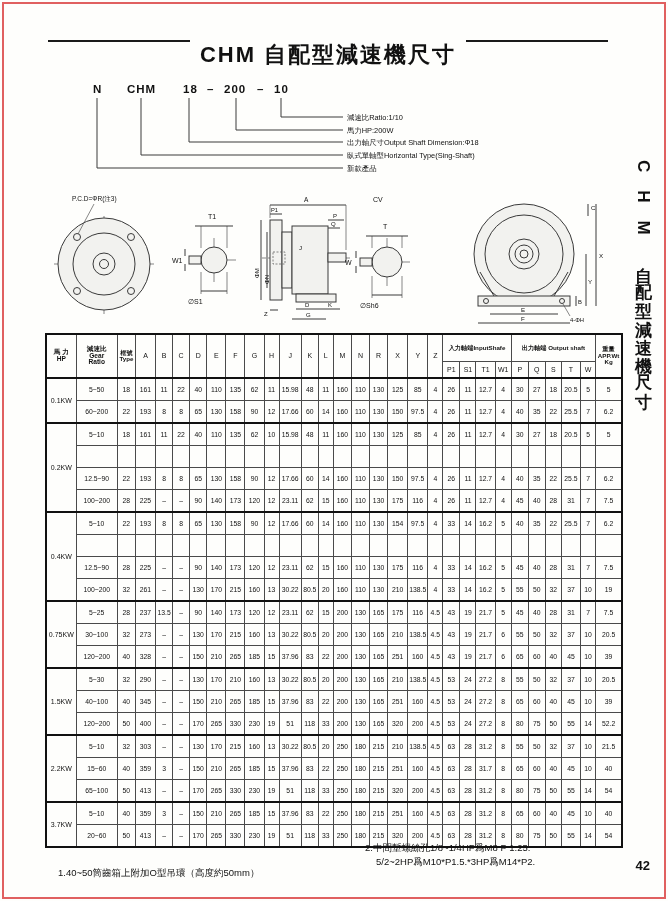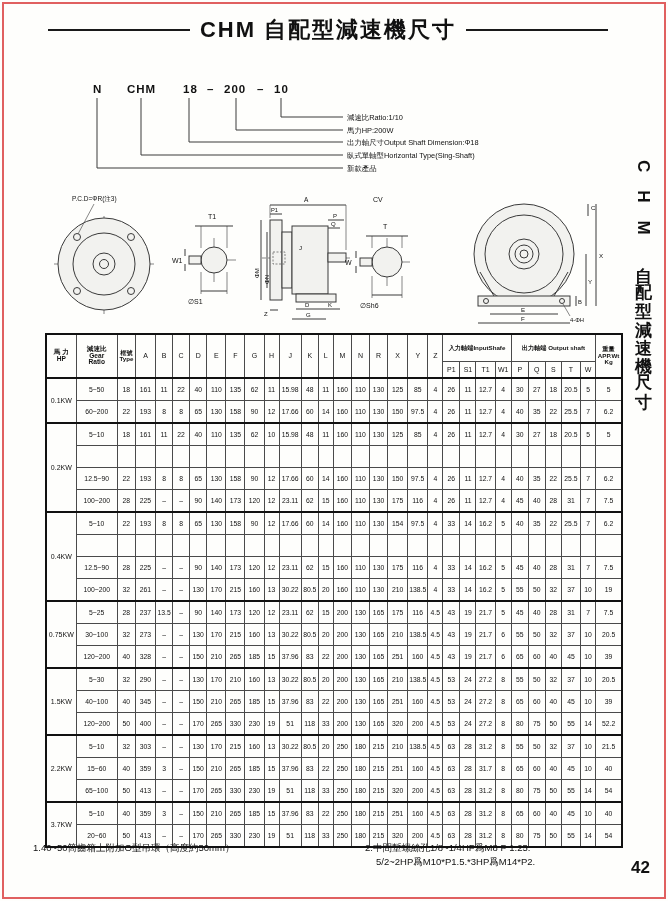--- a/index.html
+++ b/index.html
@@ -1,21 +1,21 @@
 <!DOCTYPE html>
 <html><head>
 <meta charset="utf-8">
 <style>
   html,body{margin:0;padding:0;background:#888;}
   .page{position:relative;width:668px;height:901px;background:#fefefc;overflow:hidden;
         font-family:"Liberation Sans","DejaVu Sans",sans-serif;color:#111;}
   .red-border{position:absolute;inset:2px;border:2px solid #e06060;pointer-events:none;z-index:5;}
 
   
-  .title-row{position:absolute;left:48px;right:60px;top:15px;display:flex;align-items:center;}
+  .title-row{position:absolute;left:48px;right:60px;top:40px;display:flex;align-items:flex-start;}
   .title-row .rule{flex:1;height:2px;background:#1a1a1a;}
   .page-title{margin:0 10px;font-size:22px;font-weight:bold;letter-spacing:2px;white-space:nowrap;}
 
   
   .model-svg{position:absolute;left:55px;top:76px;width:560px;height:105px;}
   .drawings-svg{position:absolute;left:42px;top:192px;width:584px;height:140px;}
   .model-svg text,.drawings-svg text{fill:#111;}
   .drawings-svg .ln{stroke:#3a3a3a;stroke-width:1;fill:none;}
   .drawings-svg .thin{stroke:#555;stroke-width:.7;fill:none;}
   .drawings-svg .fillb{fill:#f2f2ef;stroke:#3a3a3a;stroke-width:1;}
@@ -30,25 +30,25 @@
   .dim-table thead tr:first-child th{height:26px;}
   .dim-table thead tr:last-child th{height:15px;border-bottom:2px solid #111;}
   .dim-table th.cjk{font-weight:bold;font-size:6.6px;}
   .dim-table th.small{font-size:6.2px;}
   .dim-table tr.group-start td{border-top:2px solid #111;}
   .dim-table td.hp-cell{font-size:7px;}
   .dim-table td.ratio-cell{font-size:6.8px;}
 
   
   .note{position:absolute;top:841px;font-size:9.5px;line-height:1.45;white-space:nowrap;}
-  .note1{left:33px;}
+  .note1{left:58px;margin-top:25px;}
   .note2{left:365px;}
   .note2 .indent{margin-left:11px;}
 
-  .page-number{position:absolute;right:18px;top:858px;font-size:17px;font-weight:bold;}
+  .page-number{position:absolute;right:18px;top:858px;font-size:13px;font-weight:bold;}
 
   .side-title{position:absolute;right:13px;top:160px;writing-mode:vertical-rl;text-orientation:mixed;
               font-size:17px;font-weight:bold;letter-spacing:18px;color:#111;}
 </style>
 </head>
 <body>
 
 <div class="page">
   <div class="red-border" style="border-color: rgb(224, 96, 96);"></div>
 

